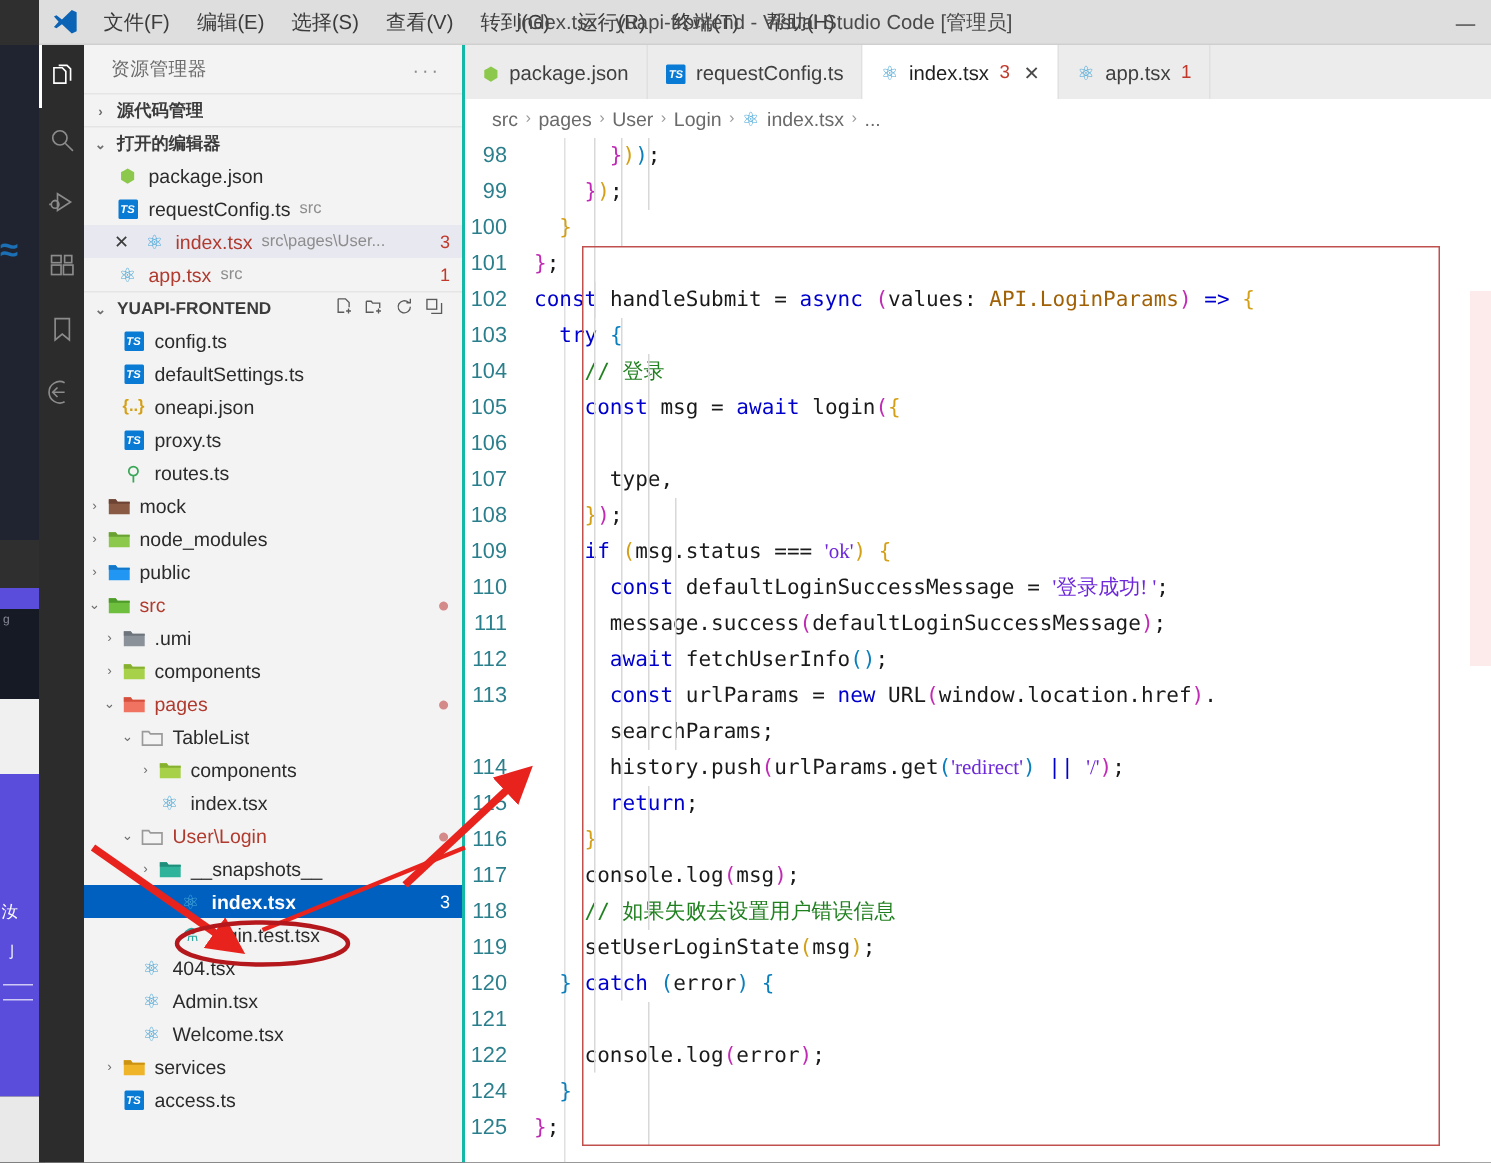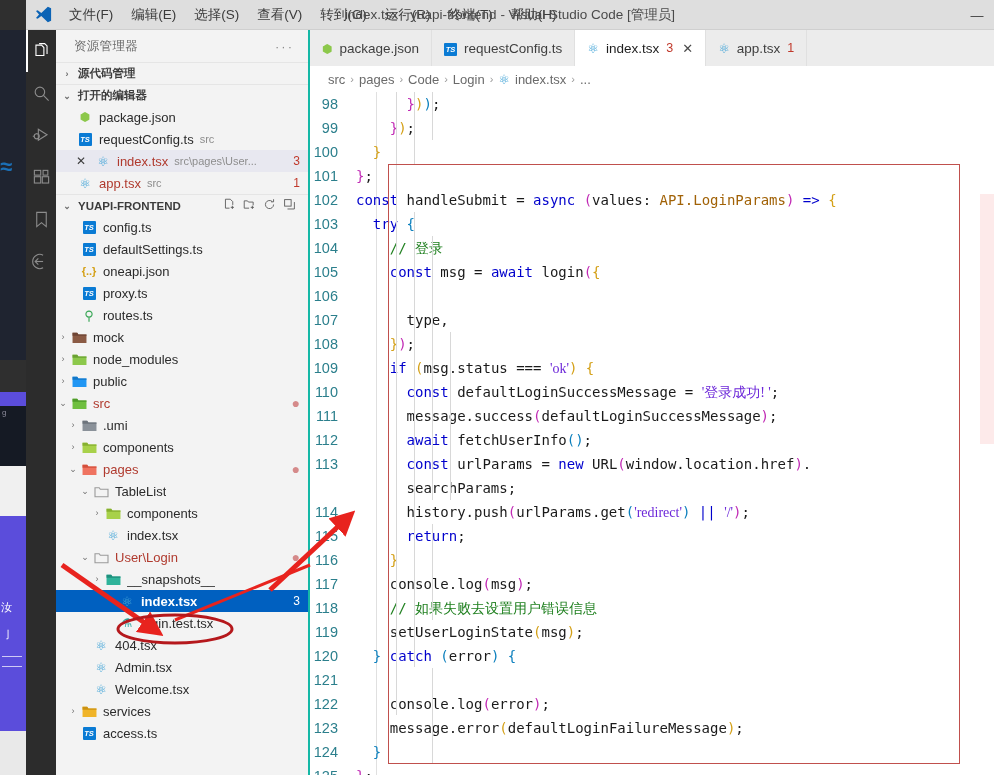--- a/index.html
+++ b/index.html
@@ -556,21 +556,21 @@
           <span><span class="react-ic">⚛</span></span>
           <span>app.tsx</span>
           <span class="cnt">1</span>
         </div>
       </div>
     <div class="breadcrumb" id="breadcrumb">
         <span>src</span>
         <span class="sepc">›</span>
         <span>pages</span>
         <span class="sepc">›</span>
-        <span>Code</span>
+        <span>User</span>
         <span class="sepc">›</span>
         <span>Login</span>
         <span class="sepc">›</span>
         <span style="display: inline-flex;">
           <span class="react-ic">⚛</span>
         </span>
         <span>index.tsx</span>
         <span class="sepc">›</span>
         <span>...</span>
       </div>
@@ -673,24 +673,20 @@
             <div class="ctext"><span class="id">  </span><span class="p1">}</span><span class="id"> </span><span class="kw">catch</span><span class="id"> </span><span class="p1">(</span><span class="id">error</span><span class="p1">)</span><span class="id"> </span><span class="p1">{</span></div>
           </div>
           <div class="code-line">
             <div class="lnum">121</div>
           </div>
           <div class="code-line">
             <div class="lnum">122</div>
             <div class="ctext"><span class="id">    console.log</span><span class="p2">(</span><span class="id">error</span><span class="p2">)</span><span class="id">;</span></div>
           </div>
           <div class="code-line">
-            <div class="lnum">123</div>
-            <div class="ctext"><span class="id">    message.error</span><span class="p3">(</span><span class="id">defaultLoginFailureMessage</span><span class="p3">)</span><span class="id">;</span></div>
-          </div>
-          <div class="code-line">
             <div class="lnum">124</div>
             <div class="ctext"><span class="id">  </span><span class="p1">}</span></div>
           </div>
           <div class="code-line">
             <div class="lnum">125</div>
             <div class="ctext"><span class="p2">}</span><span class="id">;</span></div>
           </div>
         </div>
 
       <div class="iguide" style="left:86px; top:0;   height:120px;"></div>

